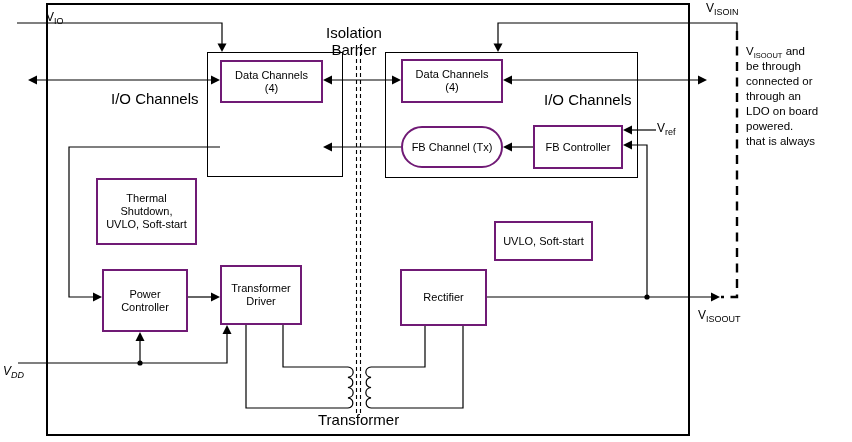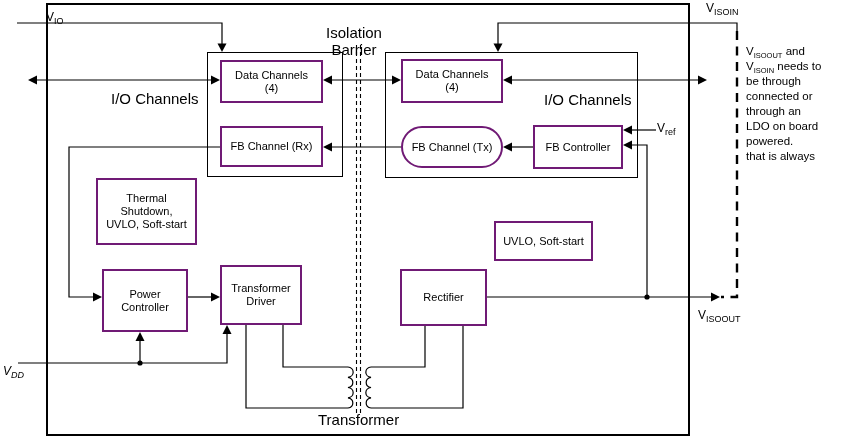--- a/index.html
+++ b/index.html
@@ -39,23 +39,20 @@
   <div class="box" style="left:220px;top:60px;width:103px;height:43px;">
     <span>Data Channels</span>
     <span>(4)</span>
   </div>
 
   <div class="box" style="left:401px;top:59px;width:102px;height:44px;">
     <span>Data Channels</span>
     <span>(4)</span>
   </div>
 
-  <div class="box" style="left:220px;top:126px;width:103px;height:41px;">
-    <span>FB Channel (Rx)</span>
-  </div>
 
   <div class="box" style="left:401px;top:126px;width:102px;height:42px;border-radius:21px;">
     <span>FB Channel (Tx)</span>
   </div>
 
   <div class="box" style="left:533px;top:125px;width:90px;height:44px;">
     <span>FB Controller</span>
   </div>
 
   <div class="box" style="left:96px;top:178px;width:101px;height:67px;">
@@ -98,21 +95,20 @@
   </div>
   <div class="pin" style="left:698px;top:308px;">
     <span>V</span><sub>ISOOUT</sub>
   </div>
   <div class="pin" style="left:657px;top:121px;">
     <span>V</span><sub>ref</sub>
   </div>
 
   <div class="note" style="left:746px;top:44px;">
     <div><span>V</span><sub>ISOOUT</sub><span> and</span></div>
-    <div><span>V</span><sub>ISOIN</sub><span> needs to</span></div>
     <div>be through</div>
     <div>connected or</div>
     <div>through an</div>
     <div>LDO on board</div>
     <div>powered.</div>
     <div>that is always</div>
   </div>
 
   <svg class="wires" width="852" height="442" viewBox="0 0 852 442">
     <g stroke="#000000" stroke-width="1.2" fill="none">

